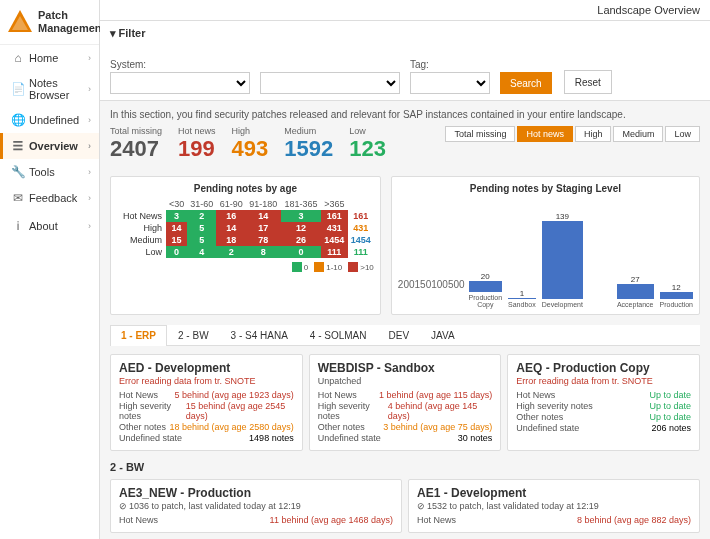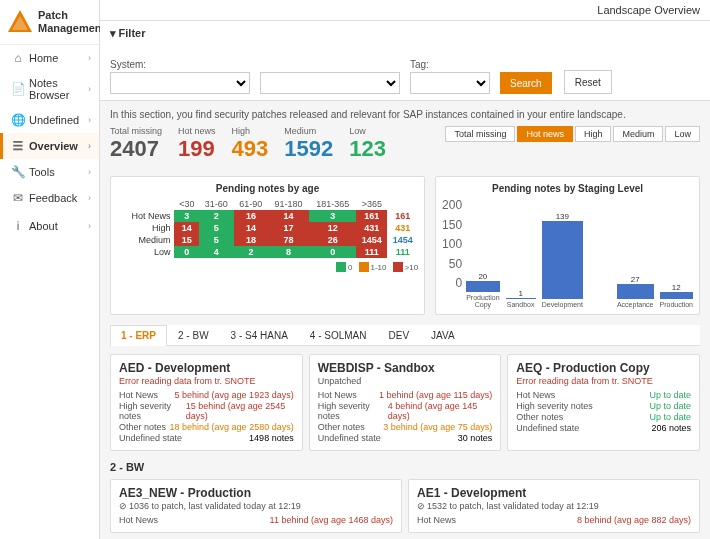--- a/index.html
+++ b/index.html
@@ -301,21 +301,21 @@
             <div class="legend-box" style="background:#c0392b;"></div>
             <span>&gt;10</span>
           </div>
         </div>
       </div>
 
       <div class="chart-container" style="flex:1;">
         <div class="chart-title">Pending notes by Staging Level</div>
         <div style="display:flex;gap:4px;height:110px;">
 
-          <div style="display:flex;flex-direction:column;justify-content:space-between;padding-bottom:18px;align-items:flex-end;font-size:12px;color:#666;">
+          <div style="display:flex;flex-direction:row;justify-content:space-between;padding-bottom:18px;align-items:flex-end;font-size:10px;color:#666;">
             <span>200</span>
             <span>150</span>
             <span>100</span>
             <span>50</span>
             <span>0</span>
           </div>
           <div style="display:flex;align-items:flex-end;gap:6px;flex:1;padding-bottom:0;">
 
             <div style="display:flex;flex-direction:column;align-items:center;flex:1;">
               <span style="font-size:8px;color:#333;">20</span>

